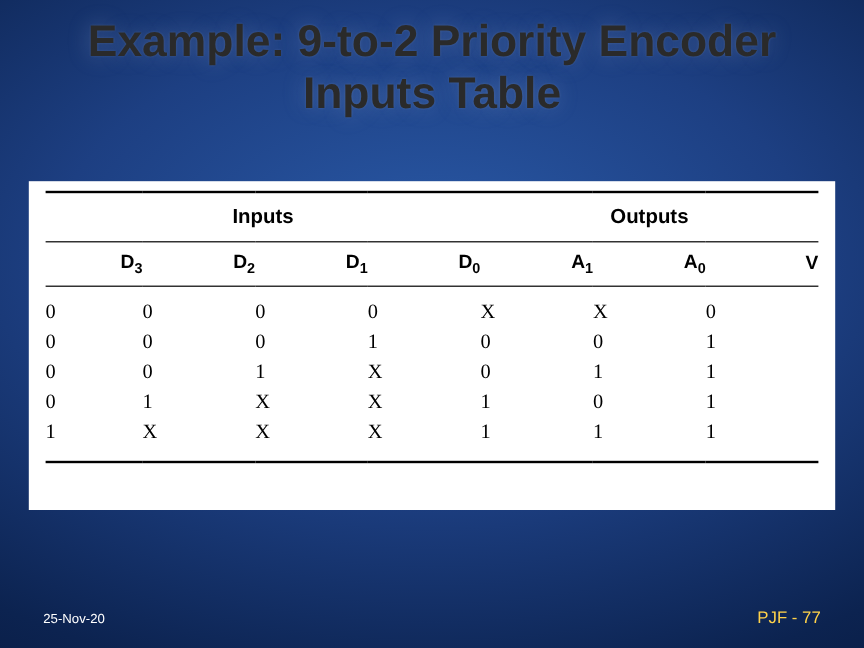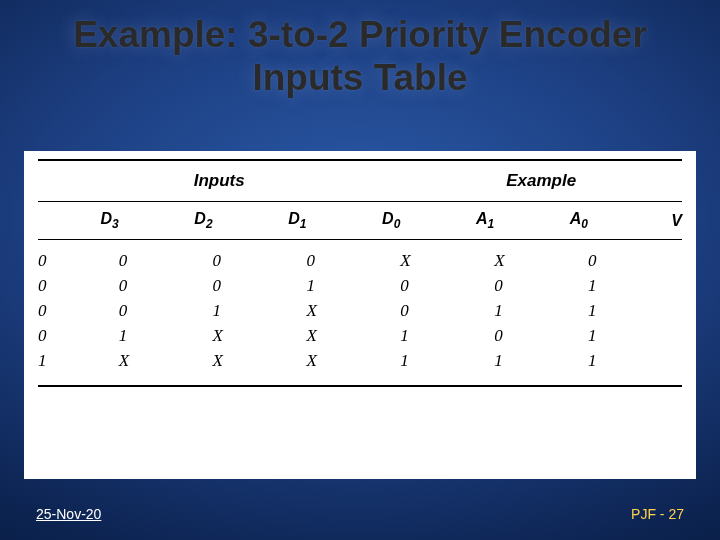--- a/index.html
+++ b/index.html
@@ -30,25 +30,24 @@
     color: #2a2a2a;
     text-shadow:
       -1px 0 18px rgba(180,200,240,0.25),
        0 0 2px rgba(255,255,255,0.15);
   }
   .tbl-wrap {
     position: absolute;
     left: 24px;
     top: 151px;
     width: 672px;
-    height: 328px;
+    height: 274px;
     background: #ffffff;
     box-sizing: border-box;
     padding: 8px 14px 10px 14px;
-    font-style: italic;
   }
   table.truth {
     width: 100%;
     border-collapse: collapse;
     table-layout: fixed;
     font-family: "Times New Roman", Times, serif;
     color: #000;
   }
   table.truth col.c0 { width: 80px; }
   table.truth col.cn { width: 93px; }
@@ -89,58 +88,57 @@
     border-bottom: 2px solid #000;
   }
   table.truth tbody tr.last td {
     padding-bottom: 12px;
   }
   .footer-left {
     position: absolute;
     left: 36px;
     bottom: 18px;
     font-family: "Comic Sans MS", cursive, sans-serif;
-    font-size: 14px;
+    font-size: 11px;
     color: #fff;
-    text-decoration: underline;
   }
   .footer-right {
     position: absolute;
     right: 36px;
     bottom: 18px;
     font-family: "Comic Sans MS", cursive, sans-serif;
     font-size: 14px;
     color: #ffd24a;
   }
 </style>
 </head>
 <body>
 
 <div class="slide">
 
   <div class="title">
-    <span>Example: 3-to-2 Priority Encoder</span><br>
+    <span>Example: 9-to-2 Priority Encoder</span><br>
     <span>Inputs Table</span>
   </div>
 
   <div class="tbl-wrap">
     <table class="truth">
       <colgroup>
         <col class="c0">
           <col class="cn">
           <col class="cn">
           <col class="cn">
         <col class="cn">
           <col class="cn">
           <col class="cn">
       </colgroup>
       <thead>
         <tr class="grp">
           <th colspan="4">Inputs</th>
-          <th colspan="3">Example</th>
+          <th colspan="3">Outputs</th>
         </tr>
         <tr class="cols">
           <th><span>D</span><sub>3</sub></th>
           <th><span>D</span><sub>2</sub></th>
           <th><span>D</span><sub>1</sub></th>
           <th><span>D</span><sub>0</sub></th>
           <th><span>A</span><sub>1</sub></th>
           <th><span>A</span><sub>0</sub></th>
           <th><span>V</span></th>
         </tr>
@@ -189,14 +187,14 @@
           <td>X</td>
           <td>1</td>
           <td>1</td>
           <td>1</td>
         </tr>
       </tbody>
     </table>
   </div>
 
   <div class="footer-left">25-Nov-20</div>
-  <div class="footer-right">PJF - 27</div>
+  <div class="footer-right">PJF - 77</div>
 </div>
 
 </body></html>

